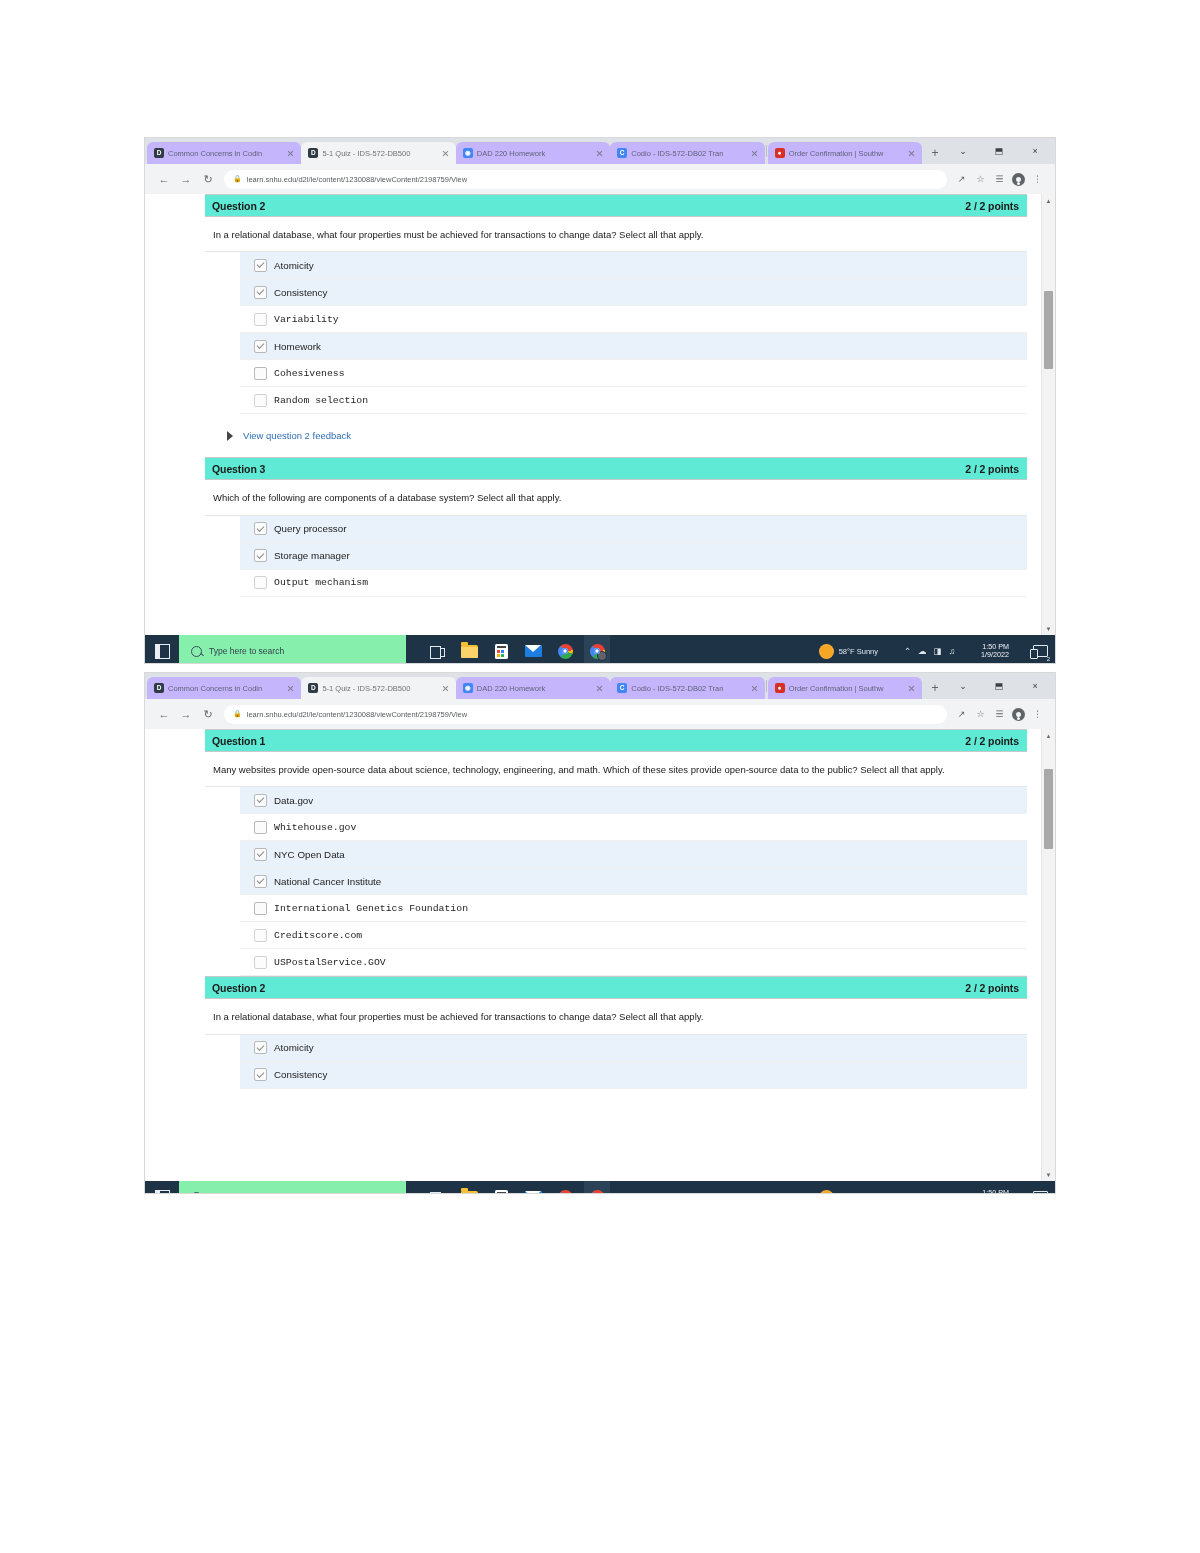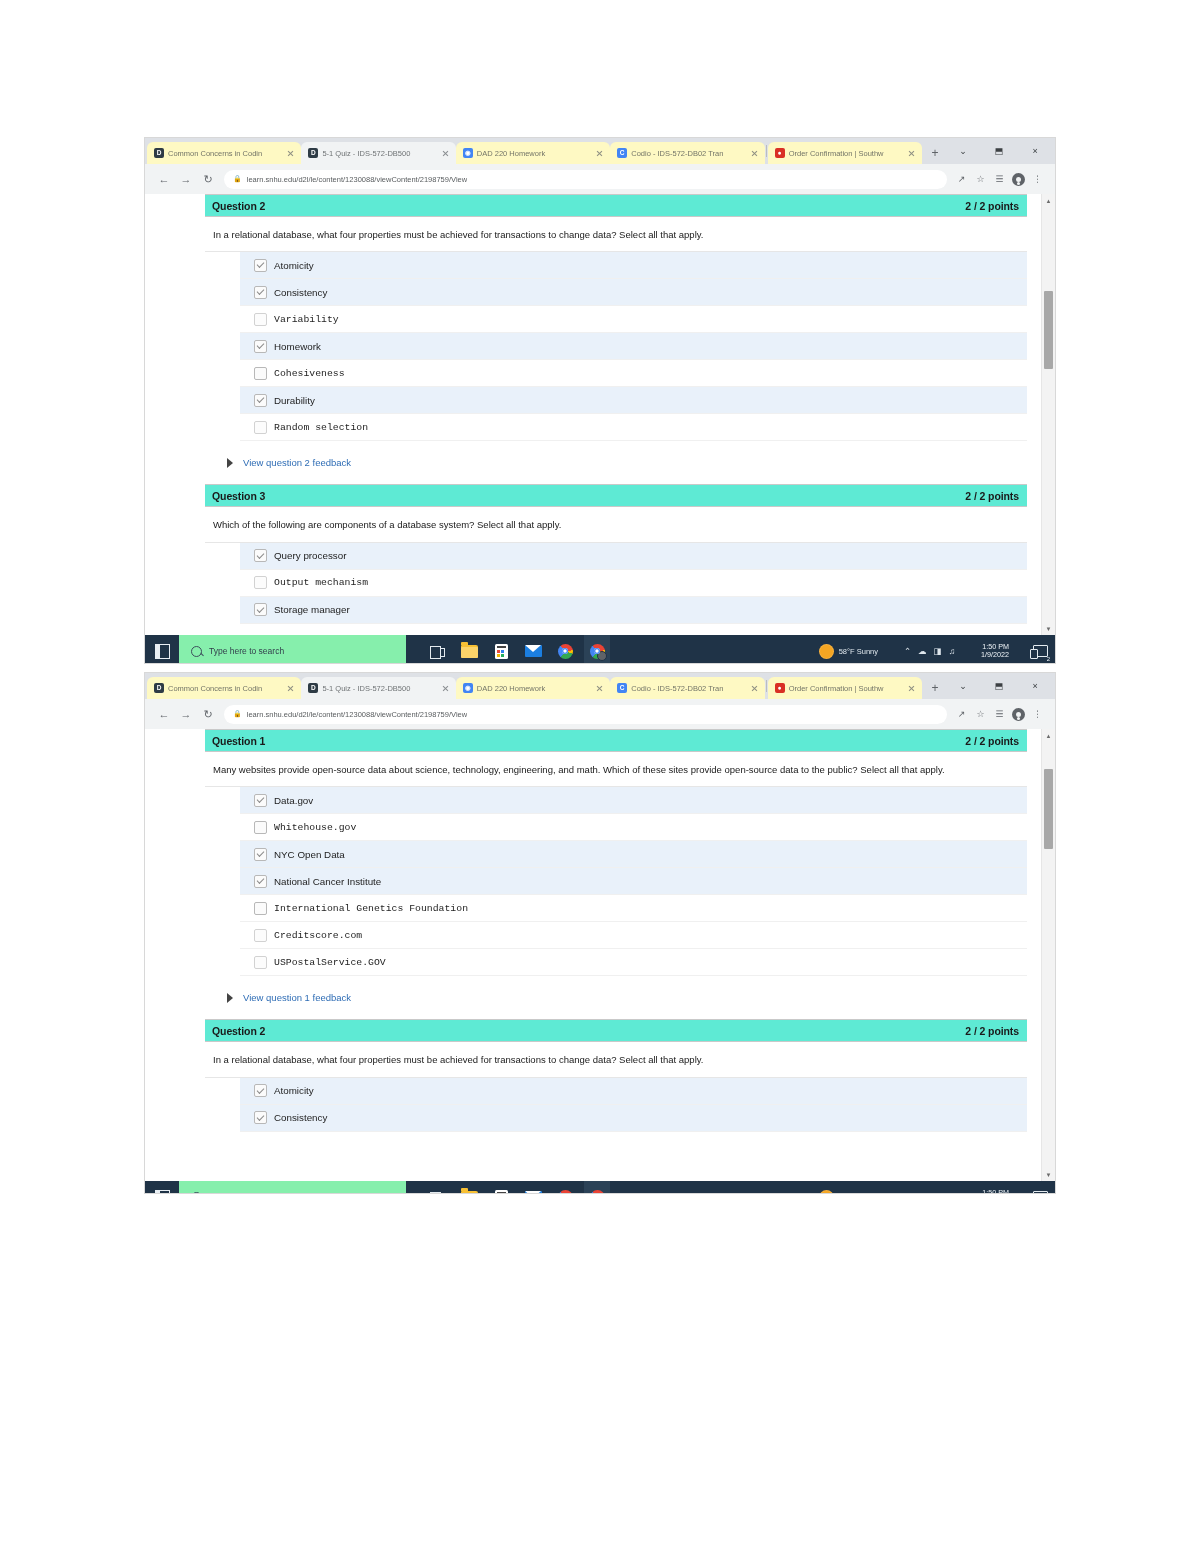--- a/index.html
+++ b/index.html
@@ -12,21 +12,21 @@
           box-shadow:0 0 0 1px #d8d8d8;overflow:hidden;}
   .win1{top:138px;height:525px;}
   .win2{top:673px;height:520px;}
 
   
   .tabstrip{height:26px;background:#dee1e6;display:flex;align-items:flex-end;padding:0 2px;position:relative;}
   .tab{height:22px;display:flex;align-items:center;gap:4px;padding:0 6px 0 7px;
        border-radius:6px 6px 0 0;font-size:7.5px;color:#3c4043;
        min-width:0;max-width:143px;flex:1 1 0;position:relative;}
   .tab.active{background:#f1f3f4;}
-  .tab.inactive{background:#fef9c3;}
+  .tab.inactive{background:#c4b5fd;}
   .tab .favicon{width:10px;height:10px;border-radius:2px;flex:none;
                 display:flex;align-items:center;justify-content:center;
                 font-size:6.5px;color:#fff;font-weight:bold;line-height:1;}
   .fav-d2l{background:#2e3b45;}
   .fav-chrome{background:#4285f4;}
   .fav-red{background:#d93025;border-radius:50%;}
   .tab .ttl{flex:1;white-space:nowrap;overflow:hidden;text-overflow:ellipsis;
             filter:blur(.35px);opacity:.72;}
   .tab .tclose{width:9px;height:9px;flex:none;position:relative;opacity:.7;}
   .tab .tclose:before,.tab .tclose:after{content:"";position:absolute;left:1px;top:4px;
@@ -230,24 +230,20 @@
                 <span>Variability</span>
               </div>
             <div class="opt shade">
                 <span class="cb checked"></span>
                 <span>Homework</span>
               </div>
             <div class="opt plain">
                 <span class="cb"></span>
                 <span>Cohesiveness</span>
               </div>
-            <div class="opt shade">
-                <span class="cb checked"></span>
-                <span>Durability</span>
-              </div>
             <div class="opt plain">
                 <span class="cb faint"></span>
                 <span>Random selection</span>
               </div>
           </div>
           <div class="feedback">
             <span class="tri"></span>
             <span class="fblink">View question 2 feedback</span>
           </div>
         </div>
@@ -256,27 +252,27 @@
           <div class="qheader">
             <span class="qtitle">Question 3</span>
             <span class="qpoints">2 / 2 points</span>
           </div>
           <div class="qtext">Which of the following are components of a database system? Select all that apply.</div>
           <div class="optlist">
             <div class="opt shade">
                 <span class="cb checked"></span>
                 <span>Query processor</span>
               </div>
+            <div class="opt shade">
+                <span class="cb checked"></span>
+                <span>Storage manager</span>
+              </div>
             <div class="opt plain">
                 <span class="cb faint"></span>
                 <span>Output mechanism</span>
-              </div>
-            <div class="opt shade">
-                <span class="cb checked"></span>
-                <span>Storage manager</span>
               </div>
           </div>
         </div>
 
       </div>
       <div class="vscroll">
         <div class="vsArrow">▲</div>
         <div class="vthumb" style="top:97px;height:78px;"></div>
         <div class="vsArrow bottom">▼</div>
       </div>
@@ -423,24 +419,20 @@
               </div>
             <div class="opt plain">
                 <span class="cb faint"></span>
                 <span>Creditscore.com</span>
               </div>
             <div class="opt plain">
                 <span class="cb faint"></span>
                 <span>USPostalService.GOV</span>
               </div>
           </div>
-          <div class="feedback">
-            <span class="tri"></span>
-            <span class="fblink">View question 1 feedback</span>
-          </div>
         </div>
 
         <div>
           <div class="qheader">
             <span class="qtitle">Question 2</span>
             <span class="qpoints">2 / 2 points</span>
           </div>
           <div class="qtext">In a relational database, what four properties must be achieved for transactions to change data? Select all that apply.</div>
           <div class="optlist">
             <div class="opt shade">

